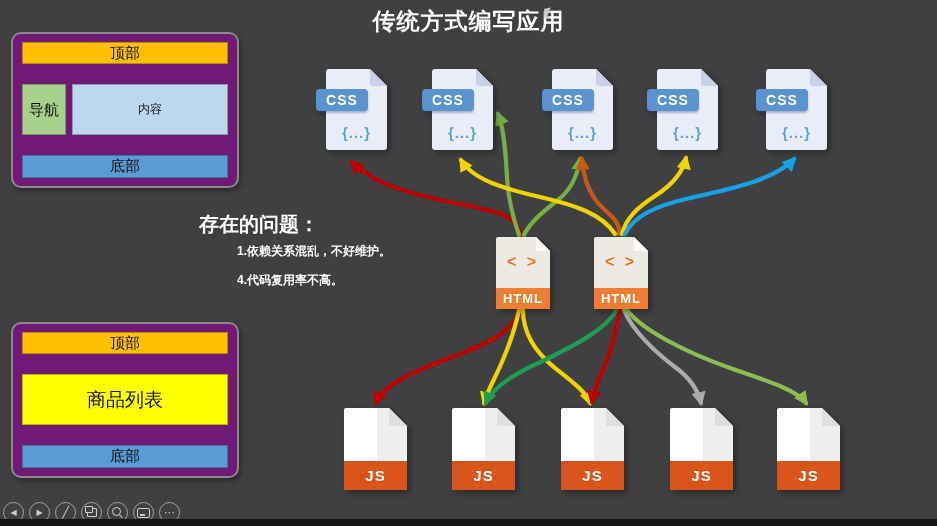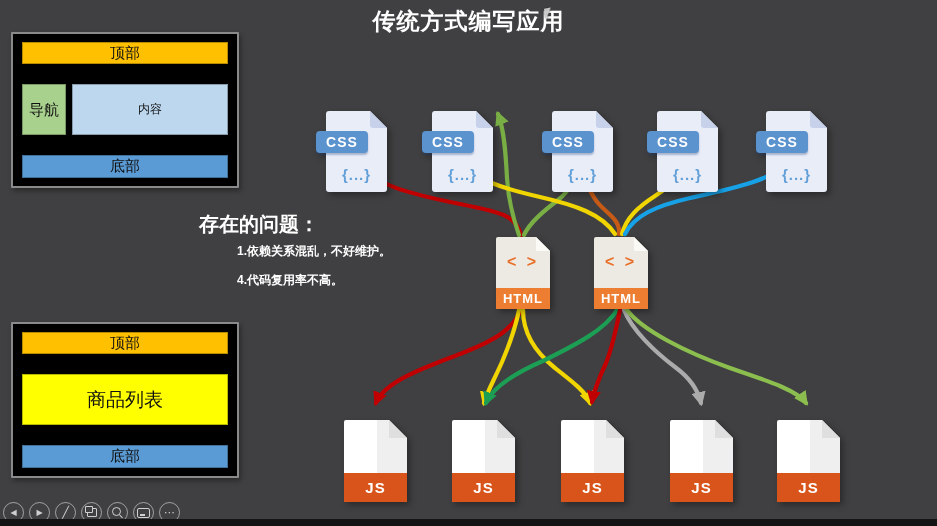--- a/index.html
+++ b/index.html
@@ -18,22 +18,22 @@
   .cursor{
     left:545px;top:8px;width:0;height:0;
     border-left:7px solid rgba(225,225,225,.85);
     border-bottom:11px solid transparent;
     transform:rotate(-12deg);
     filter:drop-shadow(0 0 1px #222);
   }
 
   
   .wireframe{
-    width:206px;height:136px;background:#000000;
-    border:2px solid #8A8A8A;border-radius:1px;
+    width:206px;height:136px;background:#701a75;
+    border:2px solid #8A8A8A;border-radius:10px;
     padding:8px 9px;box-sizing:content-box;
     display:flex;flex-direction:column;gap:20px;
     box-shadow:2px 3px 5px rgba(0,0,0,.35);
   }
   .wf-bar{
     display:flex;align-items:center;justify-content:center;
     color:#111;font-size:15px;border:1px solid rgba(0,0,0,.28);
   }
   .wf-top{height:20px;background:#FFC000;}
   .wf-bottom{height:21px;background:#5B9BD5;}
@@ -47,21 +47,21 @@
 
   
   .problems-heading{left:199px;top:211px;color:#fff;font-size:20px;font-weight:700;}
   .problem-item{color:#fff;font-size:12px;font-weight:700;left:237px;}
 
   
   .file{filter:drop-shadow(3px 3px 3px rgba(0,0,0,.35));}
   .file-body{position:absolute;left:0;top:0;width:100%;height:100%;}
   .fold{position:absolute;top:0;right:0;}
 
-  .css-file{width:61px;height:81px;margin-top:42px;}
+  .css-file{width:61px;height:81px;}
   .css-body{background:#E9EDF8;border-radius:3px;
     clip-path:polygon(0 0,calc(100% - 17px) 0,100% 17px,100% 100%,0 100%);}
   .css-fold{width:17px;height:17px;background:#C7D1EA;
     clip-path:polygon(0 0,100% 100%,0 100%);border-bottom-left-radius:3px;}
   .css-badge{position:absolute;left:-10px;top:20px;width:52px;height:22px;
     background:#5B93CF;border-radius:4px;color:#fff;font-size:14px;font-weight:700;
     letter-spacing:1px;display:flex;align-items:center;justify-content:center;
     box-shadow:0 2px 2px rgba(40,70,120,.35);}
   .css-braces{position:absolute;left:0;bottom:9px;width:100%;text-align:center;
     color:#64A0D8;font-size:15px;font-weight:700;letter-spacing:1px;}
@@ -71,21 +71,21 @@
     clip-path:polygon(0 0,calc(100% - 14px) 0,100% 14px,100% 100%,0 100%);}
   .html-fold{width:14px;height:14px;background:#FBFAF6;
     clip-path:polygon(0 0,100% 100%,0 100%);
     filter:drop-shadow(-1px 1px 1px rgba(0,0,0,.25));}
   .html-code{position:absolute;left:0;top:16px;width:100%;text-align:center;
     color:#E8702A;font-size:16px;font-weight:700;letter-spacing:3px;}
   .html-band{position:absolute;left:0;bottom:0;width:100%;height:21px;background:#ED7D31;
     display:flex;align-items:center;justify-content:center;
     color:#fff;font-size:13px;font-weight:700;letter-spacing:1px;}
 
-  .js-file{width:63px;height:82px;margin-top:12px;}
+  .js-file{width:63px;height:82px;}
   .js-body{background:linear-gradient(90deg,#FFFFFF 0 52%,#EFEFEF 52% 100%);
     border-radius:2px;
     clip-path:polygon(0 0,calc(100% - 18px) 0,100% 18px,100% 100%,0 100%);}
   .js-fold{width:18px;height:18px;background:#DFDFDF;
     clip-path:polygon(0 0,100% 100%,0 100%);}
   .js-band{position:absolute;left:0;bottom:0;width:100%;height:29px;background:#D8541A;
     display:flex;align-items:center;justify-content:center;
     color:#fff;font-size:15px;font-weight:700;letter-spacing:1px;}
 
   

